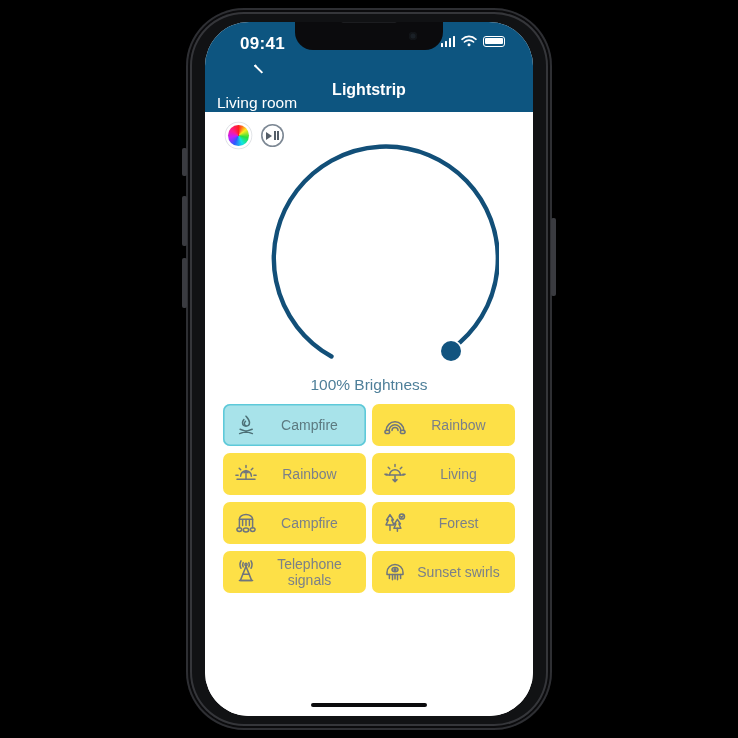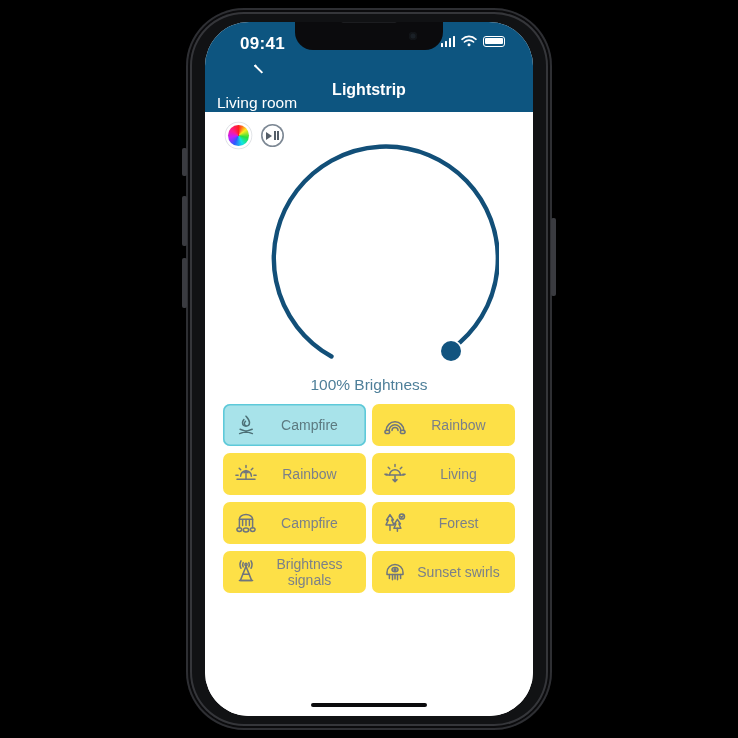--- a/index.html
+++ b/index.html
@@ -253,21 +253,21 @@
         <div class="tile">
           <span class="ico">
             <svg viewBox="0 0 24 24" width="24" height="24">
               <path d="M12 6.4 6.4 20.4h11.2z"></path>
               <path d="M8.6 14.3h6.8M5.4 20.4h13.2"></path>
               <circle cx="12" cy="4.4" r="1.1"></circle>
               <path d="M9.2 2.6a4.6 4.6 0 0 0 0 4.2M14.8 2.6a4.6 4.6 0 0 1 0 4.2"></path>
               <path d="M7 .9a7.6 7.6 0 0 0 0 7.4M17 .9a7.6 7.6 0 0 1 0 7.4"></path>
             </svg>
           </span>
-          <span class="lb">Brightness signals</span>
+          <span class="lb">Telephone signals</span>
         </div>
 
         <div class="tile">
           <span class="ico">
             <svg viewBox="0 0 24 24" width="24" height="24">
               <path d="M4 12.4a8 8 0 0 1 16 0v2.1H4z"></path>
               <ellipse cx="12" cy="9.6" rx="3" ry="2.2"></ellipse>
               <circle cx="12" cy="9.6" r=".9"></circle>
               <path d="M6.4 14.5v3.9M9.5 14.5v5.3M12 14.5v4.4M14.5 14.5v5.3M17.6 14.5v3.9"></path>
             </svg>

